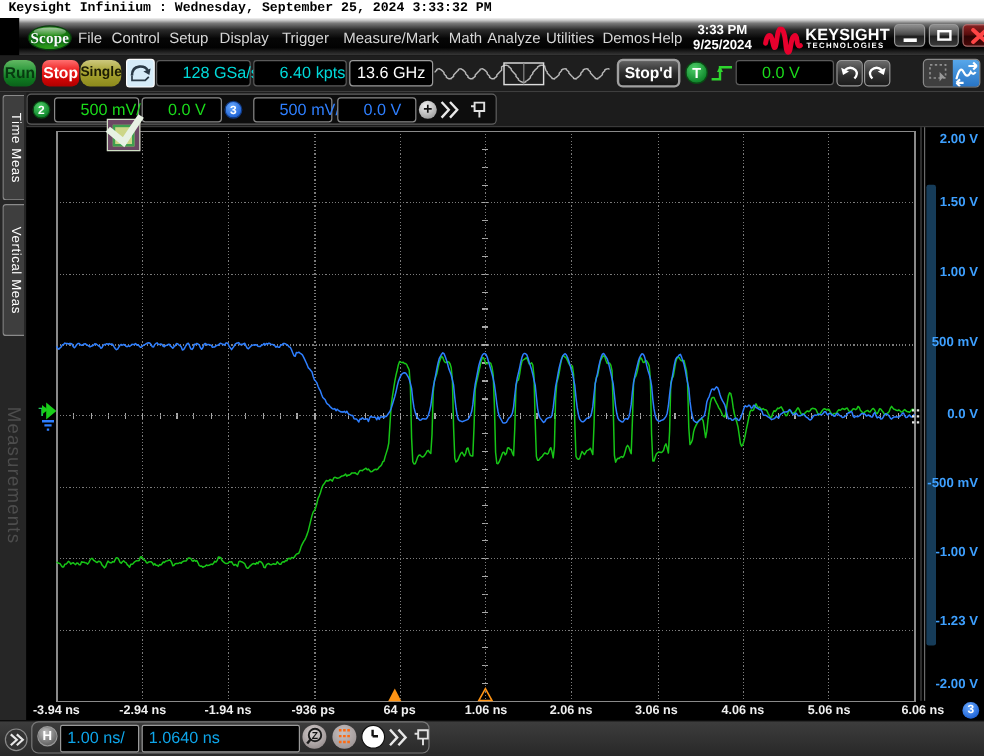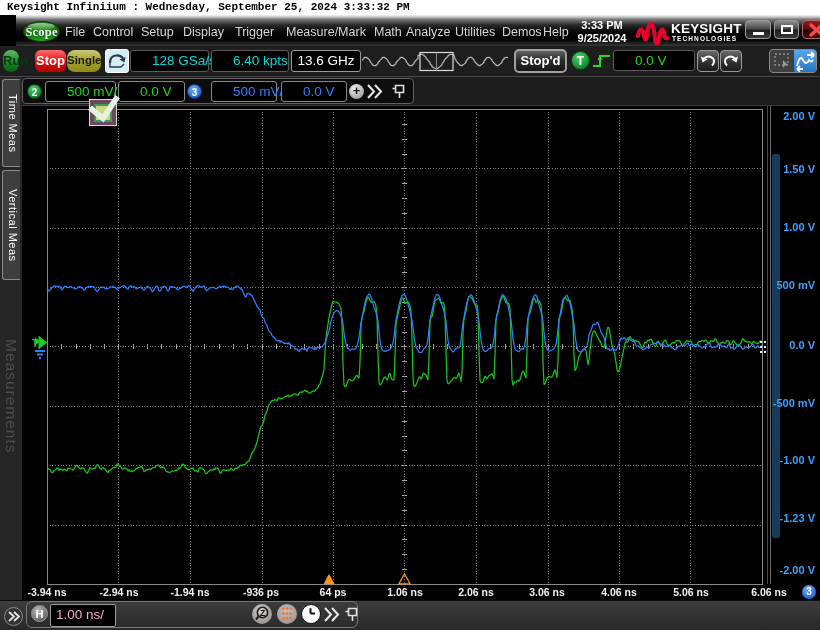--- a/index.html
+++ b/index.html
@@ -29,21 +29,21 @@
 #sidebar{left:0;top:77px;width:22px;height:523px;background:#262626}
 .vtab{left:2px;width:18px;background:#3e3e3e;border:1px solid #8a8a8a;border-right:none;border-radius:3px 0 0 3px;
  color:#fff;font-size:11px;writing-mode:vertical-rl;text-align:center;letter-spacing:.5px;padding:5px 1px}
 #ghost{left:2px;top:262px;color:#4d4d4d;font-size:15.5px;writing-mode:vertical-rl;letter-spacing:1px}
 #display{left:22px;top:105px;width:798px;height:495px;background:#000;border-top:1px solid #3a3a3a}
 .tlab{position:absolute;top:480px;width:66px;text-align:center;color:#f0f0f0;font-size:10.5px;font-weight:bold}
 .vlab{position:absolute;right:5px;color:#3ea0ff;font-size:11px;font-weight:bold;white-space:nowrap}
 #scalebar{left:750px;top:48px;width:8px;height:384px;background:#163c59;border-radius:2px}
 #burst{left:25px;top:456px;height:15px;background:#000;border:1px solid #d8d8d8;color:#fff;font-size:10.5px;line-height:13px;padding:0 4px;white-space:nowrap}
 #bottombar{left:0;top:600px;width:820px;height:30px;background:linear-gradient(180deg,#3d3d3d,#282828);border-top:1px solid #0c0c0c}
-.bfld{background:#000;border:1px solid #9a9a9a;border-radius:2px;color:#f9a8d4;font-size:13.5px;line-height:20px;padding-left:5px;top:3px}
+.bfld{background:#000;border:1px solid #9a9a9a;border-radius:2px;color:#0ea5e9;font-size:13.5px;line-height:20px;padding-left:5px;top:3px}
 </style></head>
 <body>
 <div class="abs" id="titlebar">Keysight Infiniium : Wednesday, September 25, 2024 3:33:32 PM</div>
 
 <div class="abs" id="menubar">
  <div class="abs" id="scopelogo">Scope</div>
  <div class="abs menu" style="left:49px">File</div>
  <div class="abs menu" style="left:77px">Control</div>
  <div class="abs menu" style="left:125px">Setup</div>
  <div class="abs menu" style="left:167px">Display</div>
@@ -67,21 +67,21 @@
       <div class="abs" style="left:6px;top:4px;width:12px;height:9px;border:2px solid #fff"></div>
     </div>
  <div class="abs winbtn" id="closebtn" style="left:786px;width:28px;">
    <svg class="abs" style="left:6px;top:2px" width="15" height="14" viewBox="0 0 15 14">
     <path d="M2,2 L13,12 M13,2 L2,12" stroke="#ff4545" stroke-width="3.4" stroke-linecap="round"></path>
       </svg>
  </div>
 </div>
 
 <div class="abs" id="row2">
- <div class="abs tbtn" style="left:3px;width:16px;background:linear-gradient(180deg,#63b863 0%,#2d9a3d 40%,#0f7a20 70%,#0a611a 100%);border-radius:8px;color:#073a10">Run</div>
+ <div class="abs tbtn" style="left:3px;width:27px;background:linear-gradient(180deg,#63b863 0%,#2d9a3d 40%,#0f7a20 70%,#0a611a 100%);border-radius:8px;color:#073a10">Run</div>
  <div class="abs tbtn" style="left:35px;width:31px;background:linear-gradient(180deg,#ff7070 0%,#ee2222 40%,#cc0404 75%,#b00000 100%);border-radius:6px;color:#fff">Stop</div>
  <div class="abs tbtn" style="left:67px;width:34px;background:linear-gradient(180deg,#cdc87e 0%,#a8a432 45%,#8d8a1c 100%);border-radius:8px;color:#1c1c04;font-size:11.5px">Single</div>
  <div class="abs" style="left:105px;top:3px;width:24px;height:24px;background:#d6ecf8;border:1px solid #fdfdfd;border-radius:3px">
    <svg width="22" height="22" viewBox="0 0 22 22">
         <path d="M4,13 Q4,6 10,5.5 Q15,5 17,8.5" fill="none" stroke="#2a3a46" stroke-width="2.2"></path>
         <polygon points="18.5,12.5 13.5,9.5 19.5,7" fill="#2a3a46"></polygon>
         <path d="M4,13 L4,17 L15,17 L18,14" fill="none" stroke="#2a3a46" stroke-width="1.4"></path>
       </svg>
  </div>
  <div class="abs fld" style="left:130px;top:4px;width:79px;height:22px;color:#00d9d9">128 GSa/s</div>
@@ -301,20 +301,21 @@
 
 <div class="abs" id="bottombar">
  <div class="abs" style="left:4px;top:6px;width:19px;height:19px;border-radius:50%;background:#333;border:1.5px solid #8a8a8a">
    <svg width="17" height="17" viewBox="0 0 17 17">
         <path d="M4,4 L9,8.5 L4,13 M9,4 L14,8.5 L9,13" fill="none" stroke="#e8e8e8" stroke-width="1.8"></path>
       </svg>
  </div>
  <div class="abs" style="left:26px;top:0px;width:332px;height:27px;border:1px solid #787878;border-radius:6px"></div>
  <div class="abs" style="left:31px;top:4px;width:17px;height:17px;border-radius:50%;background:radial-gradient(circle at 40% 30%,#c0c0c0,#6a6a6a 70%,#4a4a4a);border:1px solid #999;color:#fff;font-size:11px;font-weight:bold;text-align:center;line-height:17px">H</div>
  <div class="abs bfld" style="left:50px;width:66px;height:23px">1.00 ns/</div>
+ <div class="abs bfld" style="left:118px;width:132px;height:23px">1.0640 ns</div>
  <div class="abs" style="left:252px;top:3px;width:20px;height:20px;border-radius:50%;background:radial-gradient(circle at 45% 35%,#d8d2d2,#9a9292 75%,#7a7272)">
    <svg width="20" height="20" viewBox="0 0 20 20">
         <circle cx="10.5" cy="8.5" r="5.2" fill="none" stroke="#1c1c1c" stroke-width="1.6"></circle>
         <line x1="6.6" y1="12.4" x2="4" y2="15.5" stroke="#1c1c1c" stroke-width="2"></line>
         <text x="10.5" y="11.5" text-anchor="middle" font-size="8.5" font-weight="bold" fill="#111" font-family="Liberation Sans,sans-serif">Z</text>
       </svg>
  </div>
  <div class="abs" style="left:277px;top:3px;width:20px;height:20px;border-radius:50%;background:radial-gradient(circle at 45% 35%,#c8c0c0,#a09898 75%,#8a8282)">
    <svg width="20" height="20" viewBox="0 0 20 20">
         <g stroke="#ff6a10" stroke-width="2.2" stroke-dasharray="2 2.9">

